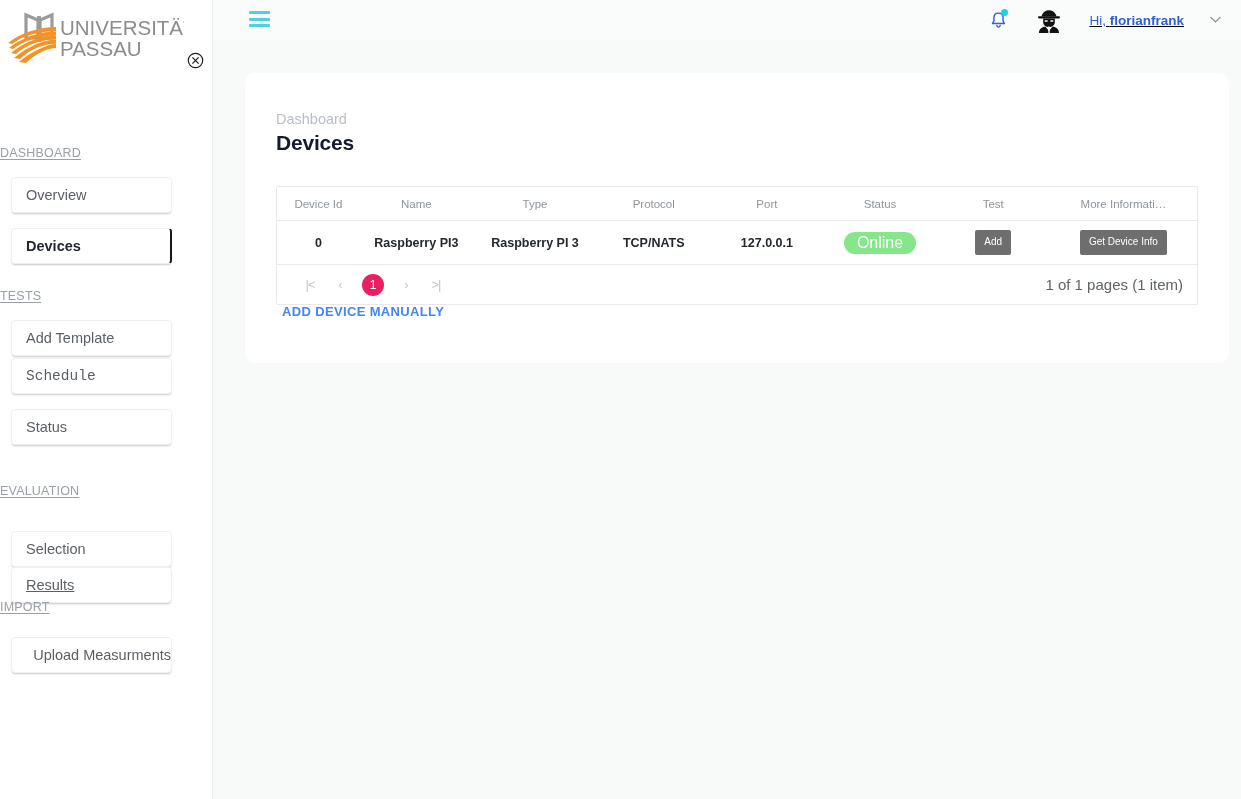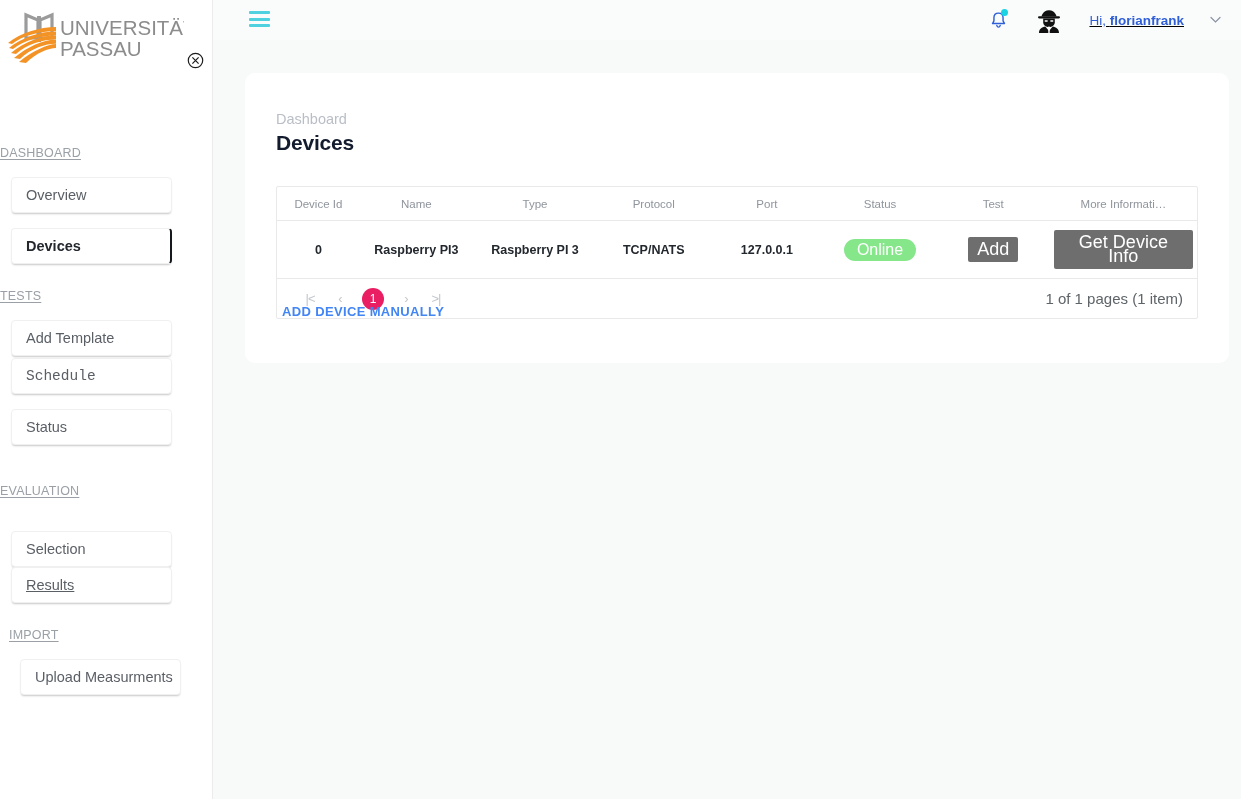--- a/index.html
+++ b/index.html
@@ -216,21 +216,21 @@
     font-size: 16px;
     font-weight: normal;
     border-radius: 13px;
     padding: 4px 13px 5px 13px;
     line-height: 13px;
   }
   .btn-gray {
     display: inline-block;
     background: #6e6e6e;
     color: #ffffff;
-    font-size: 18px;
+    font-size: 10px;
     font-weight: normal;
     border: none;
     border-radius: 2px;
     padding: 5px 9px 6px 9px;
     line-height: 14px;
     cursor: pointer;
     font-family: "Liberation Sans", sans-serif;
   }
 
   
@@ -340,23 +340,23 @@
     <div class="nav-section" style="top:484px;">
       <div class="nav-heading">EVALUATION</div>
       <div class="nav-item" style="margin-top:33px;">
         <span>Selection</span>
       </div>
       <div class="nav-item" style="text-decoration:underline;">
         <span>Results</span>
       </div>
     </div>
 
-    <div class="nav-section" style="top:628px;padding-left:9px;">
+    <div class="nav-section" style="top:600px;">
       <div class="nav-heading">IMPORT</div>
-      <div class="nav-item" style="margin-top:17px;">
+      <div class="nav-item" style="margin-top:23px;justify-content:flex-end;">
         <span>Upload Measurments</span>
       </div>
     </div>
 
   </div>
 
   <div class="topbar">
     <div class="hamburger">
       <span></span>
         <span></span>

